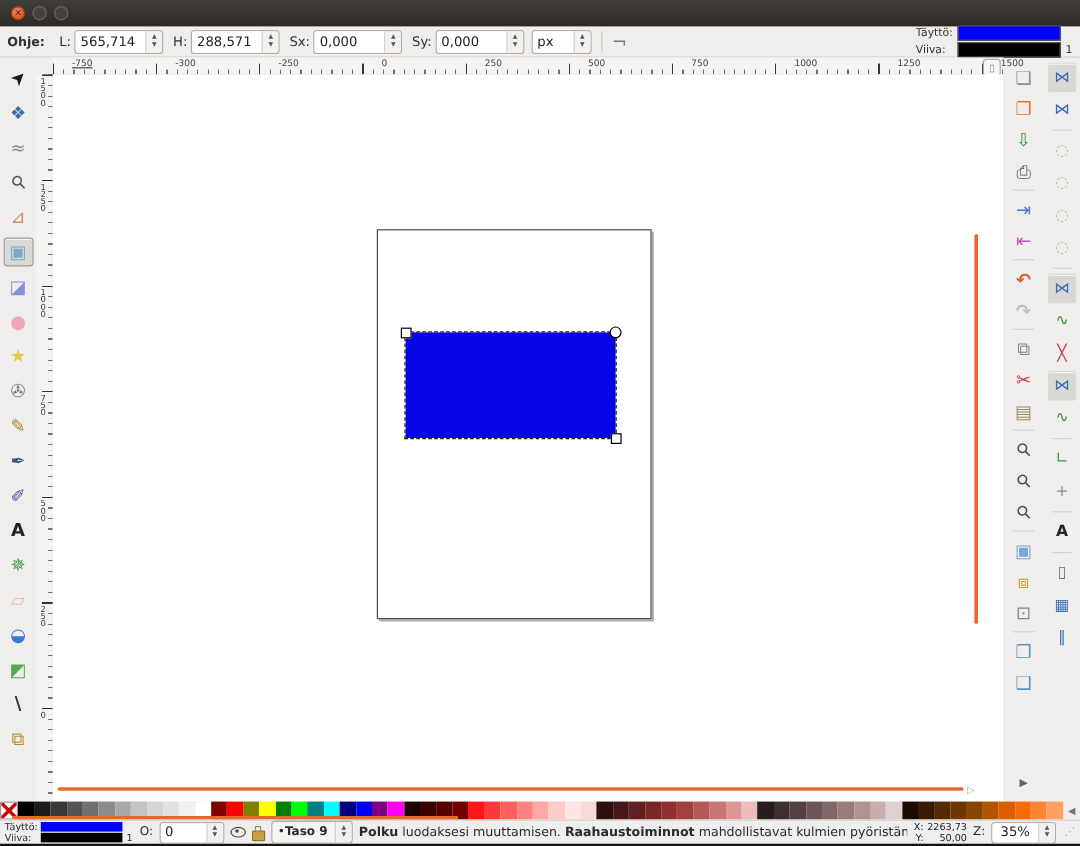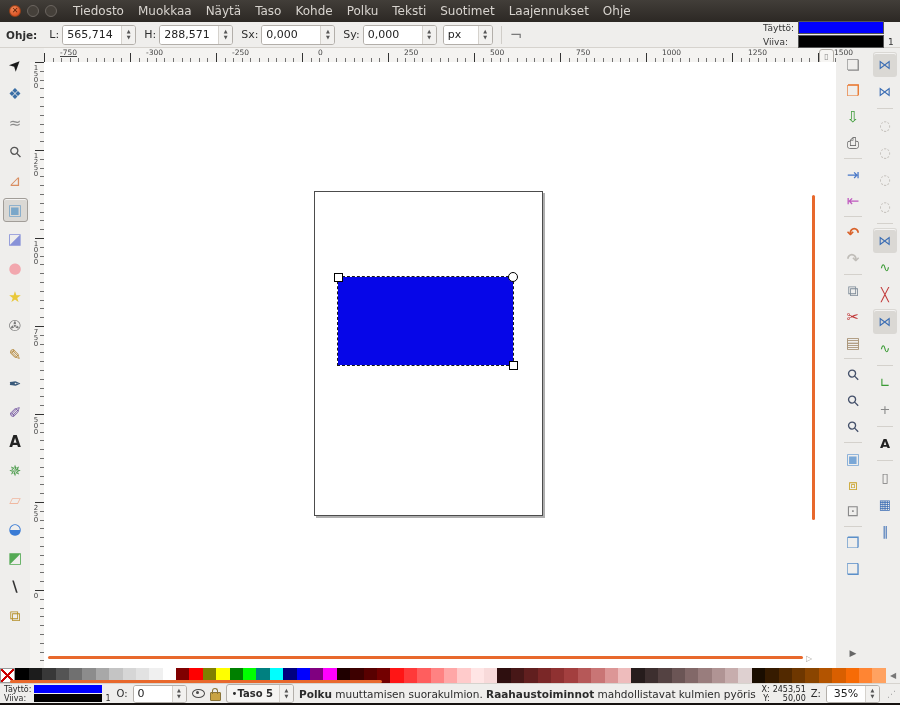--- a/index.html
+++ b/index.html
@@ -107,32 +107,20 @@
 <body>
 
 <div class="window">
 
   <div class="titlebar">
     <div class="winbtns">
       <div class="winbtn close">✕</div>
       <div class="winbtn other"></div>
       <div class="winbtn other"></div>
     </div>
-    <div class="menus" id="menus">
-        <span class="menu-item">Tiedosto</span>
-        <span class="menu-item">Muokkaa</span>
-        <span class="menu-item">Näytä</span>
-        <span class="menu-item">Taso</span>
-        <span class="menu-item">Kohde</span>
-        <span class="menu-item">Polku</span>
-        <span class="menu-item">Teksti</span>
-        <span class="menu-item">Suotimet</span>
-        <span class="menu-item">Laajennukset</span>
-        <span class="menu-item">Ohje</span>
-      </div>
   </div>
 
   <div class="toolbar">
     <span class="lbl-bold">Ohje:</span>
     <span class="f-lbl">L:</span>
     <span class="spin">
       <input value="565,714" style="">
       <span class="arrows">▲<br>▼</span>
     </span>
     <span class="f-lbl">H:</span>
@@ -365,27 +353,27 @@
     </div>
     <span style="font-size:10px;">O:</span>
     <span class="spin small" style="height:16px;">
       <input value="0" style="">
       <span class="arrows">▲<br>▼</span>
     </span>
     <span class="eye"></span>
     <span class="lock"></span>
     <span class="layerbox">
       <span>•</span>
-      <span style="font-weight:bold;">Taso 5</span>
-      <span class="arrows">▲<br>▼</span>
-    </span>
-    <span class="statusmsg"><b>Polku</b><span> muuttamisen suorakulmion. </span><b>Raahaustoiminnot</b><span> mahdollistavat kulmien pyöristämisen ja koon muuttamisen. </span></span>
+      <span style="font-weight:bold;">Taso 9</span>
+      <span class="arrows">▲<br>▼</span>
+    </span>
+    <span class="statusmsg"><b>Polku</b><span> luodaksesi muuttamisen. </span><b>Raahaustoiminnot</b><span> mahdollistavat kulmien pyöristämisen ja koon muuttamisen. </span></span>
     <div class="xy">
       <span>X:</span>
-      <span>2453,51</span>
+      <span>2263,73</span>
       <span>Y:</span>
       <span>50,00</span>
     </div>
     <span style="font-size:10px;">Z:</span>
     <span class="spin small" style="height:16px;">
       <input style="text-align: center;" value="35%">
       <span class="arrows">▲<br>▼</span>
     </span>
     <span class="grip">⋰</span>
   </div>

